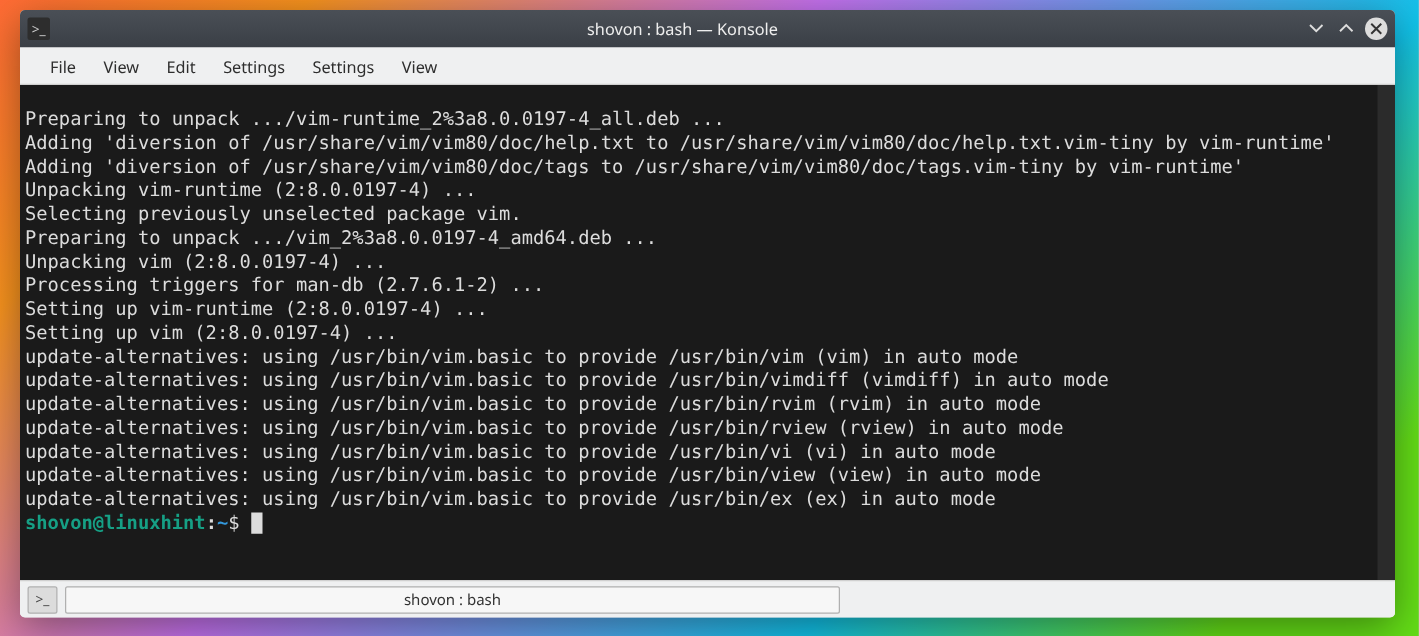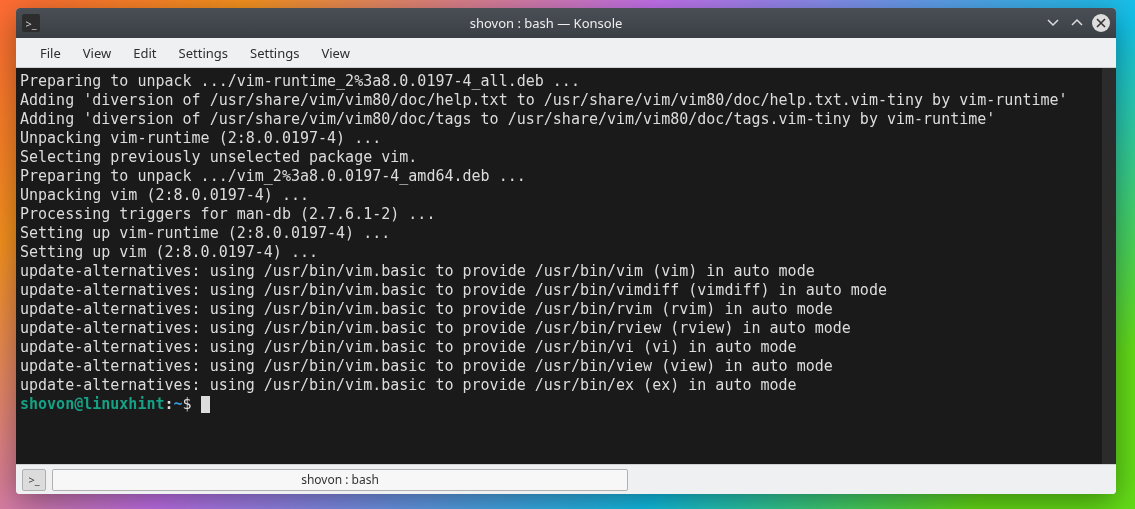--- a/index.html
+++ b/index.html
@@ -77,21 +77,21 @@
     display: flex;
     background: #1a1a1a;
   }
   .terminal {
     flex: 1;
     background: #1a1a1a;
     color: #dcdcdc;
     font-family: "Hack", "DejaVu Sans Mono", monospace;
     font-size: 15px;
     line-height: 19px;
-    padding: 4px 4px 8px 4px;
+    padding: 18px 4px 8px 4px;
     white-space: pre-wrap;
     word-break: break-all;
     height: 396px;
     overflow: hidden;
   }
   .scrollbar {
     width: 14px;
     background: #2b2b2b;
   }
   .prompt-user { color: #16a085; font-weight: bold; margin-top: 28px; }
@@ -113,21 +113,21 @@
   .tabbar-icon {
     width: 24px; height: 22px;
     background: #dcdcdc;
     border: 1px solid #b0b0b0;
     border-radius: 2px;
     display: flex; align-items: center; justify-content: center;
     font-size: 11px; color: #444;
   }
   .tab {
     flex: none;
-    width: 576px;
+    width: 620px;
     height: 22px;
     background: #f7f7f7;
     border: 1px solid #b0b0b0;
     border-radius: 2px;
     display: flex;
     align-items: center;
     justify-content: center;
     font-size: 12px;
     color: #333;
   }

